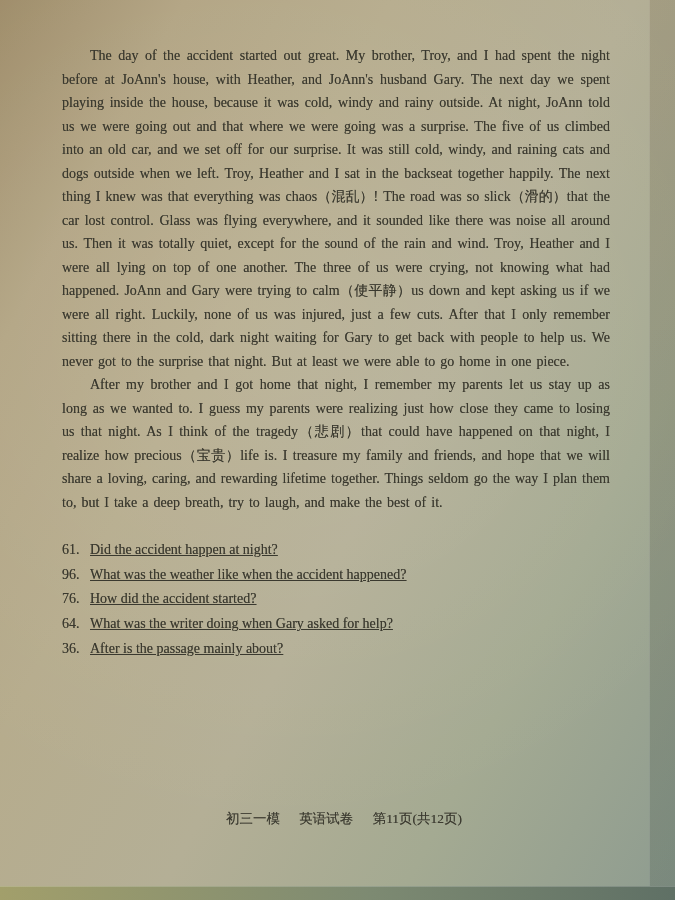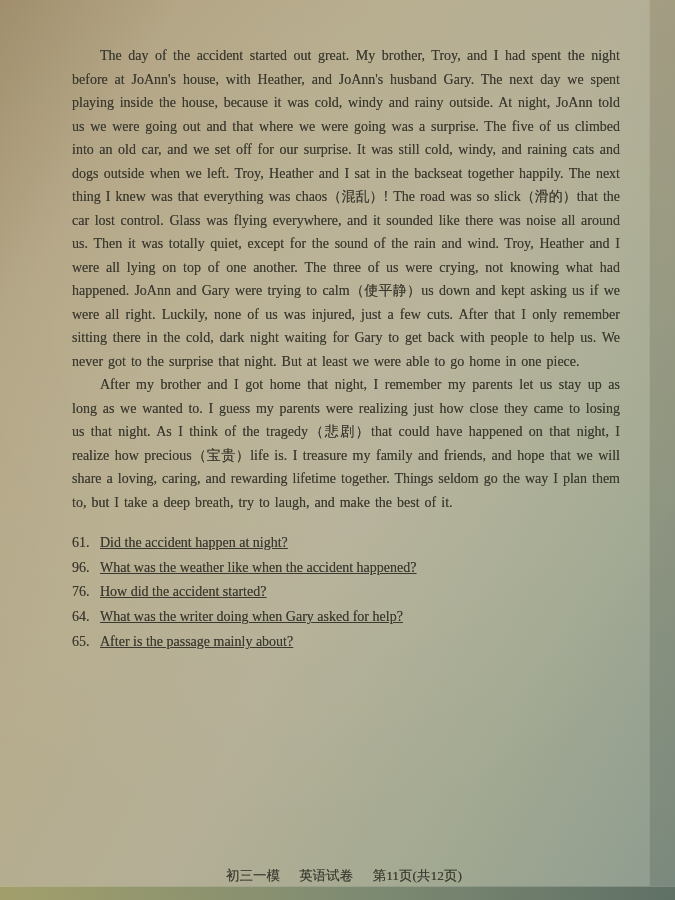--- a/index.html
+++ b/index.html
@@ -24,51 +24,51 @@
   }
   
   .edge-bottom {
     position: absolute; bottom: 0; left: 0;
     width: 100%; height: 13px;
     background: linear-gradient(90deg, #a29f6b 0%, #7d8a72 55%, #5f7065 100%);
     border-top: 1px solid rgba(255,255,255,0.20);
   }
   .content {
     position: absolute;
-    left: 72px; top: 44px;
+    left: 62px; top: 44px;
     width: 548px;
     color: #3a392f;
   }
   .passage p {
     margin: 0;
     font-size: 14px;
     line-height: 23.5px;
     text-align: justify;
     text-indent: 28px;
     text-shadow: 0 0 0.5px rgba(40,38,28,0.55);
     word-spacing: 1.5px;
   }
   .questions {
-    margin-top: 17px;
+    margin-top: 24px;
     list-style: none;
     padding: 0;
   }
   .q-row {
     display: flex;
     font-size: 14px;
     line-height: 24.7px;
     text-shadow: 0 0 0.5px rgba(40,38,28,0.55);
   }
   .q-num {
     flex: 0 0 28px;
   }
   .q-text { flex: 1; text-decoration: underline; }
   .footer {
     position: absolute;
-    left: 70px; top: 867px;
+    left: 70px; top: 810px;
     width: 548px;
     text-align: center;
     font-size: 13.5px;
     color: #3b3a30;
     text-shadow: 0 0 0.5px rgba(40,38,28,0.5);
   }
   .footer span { margin: 0 8px; }
 </style>
 </head>
 <body>
@@ -93,21 +93,21 @@
       </li>
       <li class="q-row">
         <span class="q-num">76.</span>
         <span class="q-text">How did the accident started?</span>
       </li>
       <li class="q-row">
         <span class="q-num">64.</span>
         <span class="q-text">What was the writer doing when Gary asked for help?</span>
       </li>
       <li class="q-row">
-        <span class="q-num">65.</span>
+        <span class="q-num">36.</span>
         <span class="q-text">After is the passage mainly about?</span>
       </li>
     </ul>
 
   </div>
 
   <div class="footer">
     <span>初三一模</span>
     <span>英语试卷</span>
     <span>第11页(共12页)</span>

